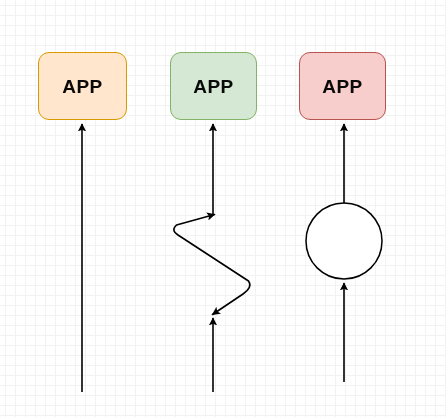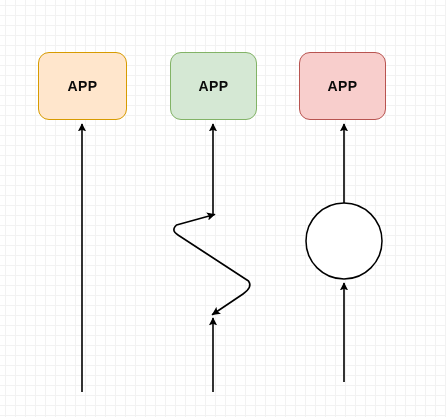--- a/index.html
+++ b/index.html
@@ -42,21 +42,21 @@
     box-sizing: border-box;
     border-radius: 11px;
     border-width: 1.6px;
     border-style: solid;
     display: flex;
     align-items: center;
     justify-content: center;
   }
   .app-label {
     font-family: "Liberation Sans", sans-serif;
-    font-size: 14px;
+    font-size: 19px;
     font-weight: bold;
     color: #0a0a0a;
     letter-spacing: 0.4px;
     line-height: 1;
     user-select: none;
   }
 </style>
 </head>
 <body>
 

